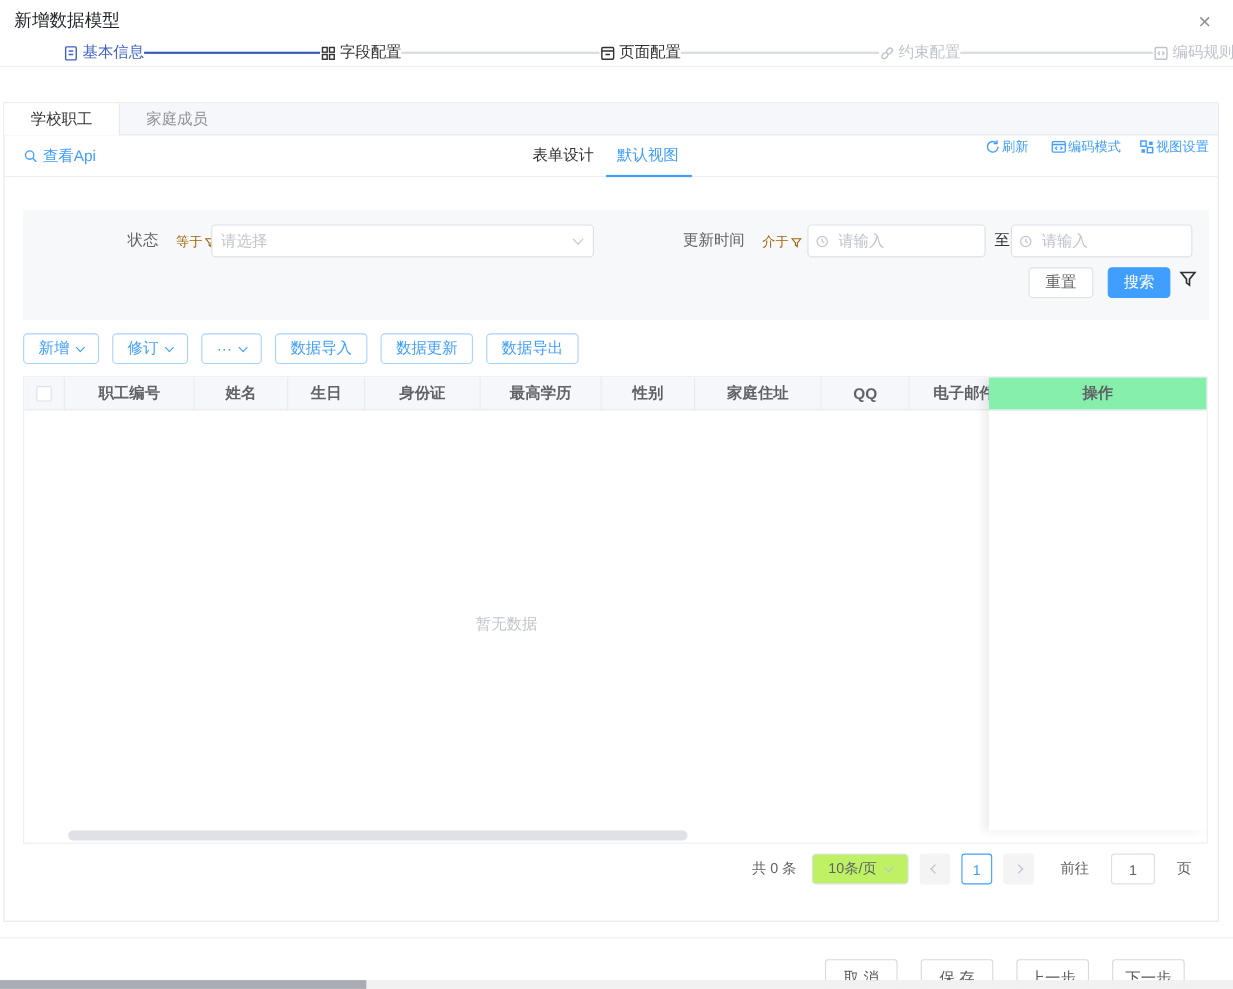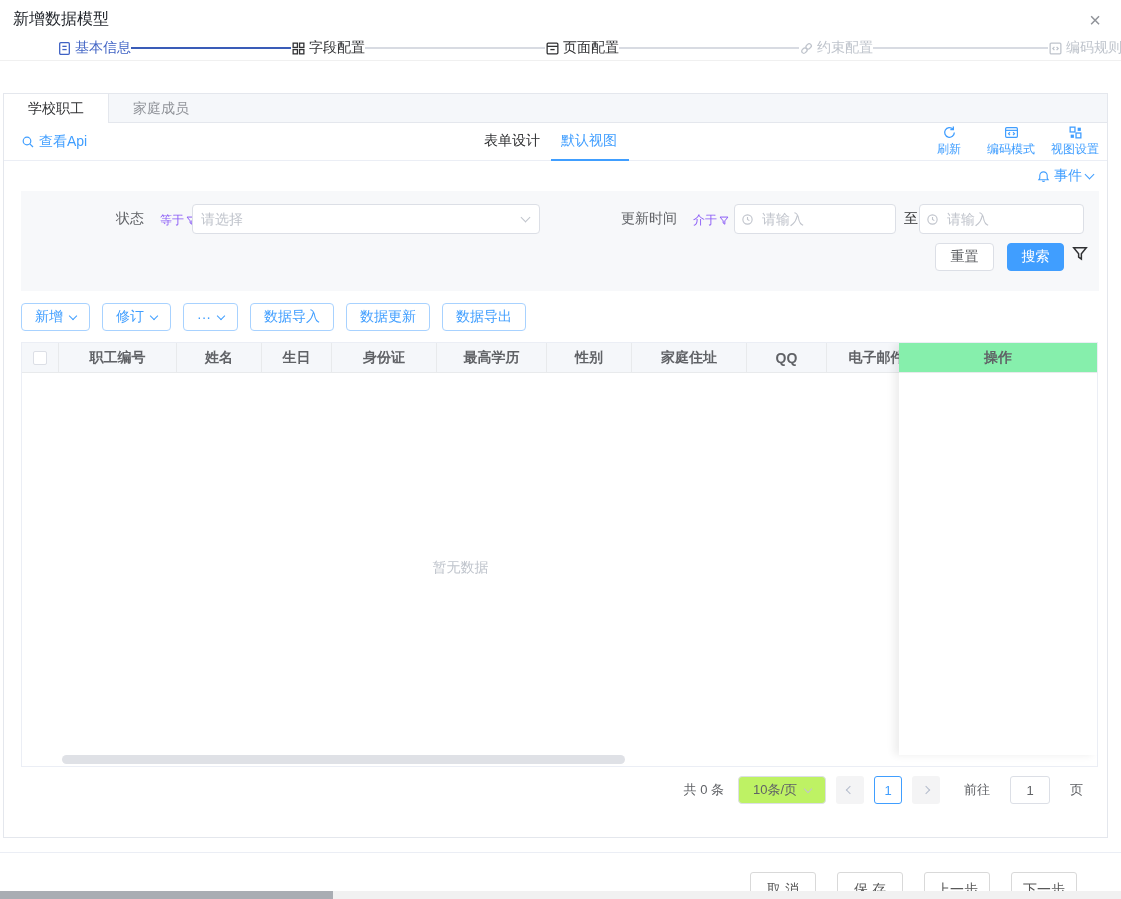--- a/index.html
+++ b/index.html
@@ -34,33 +34,33 @@
   .tab.active { background:#fff; color:#303133; border-right:1px solid #e4e7ed; height:29px; }
 
   .view-toolbar { position:relative; height:38px; border-bottom:1px solid #ebeef5; }
   .view-api { position:absolute; left:17px; top:10px; color:#409eff; display:flex;
     align-items:center; gap:4px; cursor:pointer; }
   .view-tab { position:absolute; top:9px; cursor:pointer; }
   .vt-form { left:480px; color:#303133; }
   .vt-default { left:557px; color:#409eff; }
   .vt-underline { position:absolute; left:547px; top:36px; width:78px; height:2px; background:#409eff; }
   .icon-actions { position:absolute; right:8px; top:2px; display:flex; gap:16px; }
-  .icon-btn { display:flex; flex-direction:column; align-items:center; gap:1px;
+  .icon-btn { display:flex; flex-direction:row; align-items:center; gap:1px;
     color:#409eff; font-size:12px; cursor:pointer; min-width:44px; }
   .icon-btn svg { width:15px; height:15px; }
 
   .events-row { position:relative; height:30px; }
   .events-link { position:absolute; right:14px; top:6px; color:#409eff; display:flex;
     align-items:center; gap:4px; cursor:pointer; }
 
   
   .filter-panel { position:absolute; left:17px; top:97px; width:1078px; height:100px;
     background:#f7f8fa; }
   .f-label { position:absolute; color:#606266; top:19px; }
-  .f-op { position:absolute; top:21px; font-size:12px; color:#8b5cf6; display:flex;
+  .f-op { position:absolute; top:21px; font-size:12px; color:#a16207; display:flex;
     align-items:center; gap:2px; cursor:pointer; }
   .sel-wrap { position:absolute; top:13px; height:30px; background:#fff;
     border:1px solid #dcdfe6; border-radius:4px; display:flex; align-items:center; }
   .sel-wrap input { border:none; outline:none; flex:1; height:100%; padding:0 8px;
     font-size:14px; color:#606266; background:transparent; font-family:inherit; }
   .sel-wrap input::placeholder { color:#c0c4cc; }
   .clockpad { padding-left:6px; display:flex; align-items:center; color:#c0c4cc; }
   .chev { display:inline-block; width:7px; height:7px; border-right:1.4px solid currentColor;
     border-bottom:1.4px solid currentColor; transform:rotate(45deg); margin-top:-3px; }
   .sel-chev { color:#c0c4cc; margin-right:10px; }
@@ -258,32 +258,20 @@
               <rect x="9" y="2.5" width="3" height="3" fill="currentColor" stroke="none"></rect>
               <rect x="2.5" y="9" width="3" height="3" fill="currentColor" stroke="none"></rect>
               <rect x="7.5" y="7.5" width="4.5" height="4.5"></rect>
             </svg>
         </span>
         <span>视图设置</span>
       </div>
     </div>
   </div>
 
-  <div class="events-row">
-    <div class="events-link">
-      <span>
-        <svg width="13" height="13" viewBox="0 0 14 14" fill="none" stroke="currentColor" stroke-width="1.2">
-          <path d="M7 2a4 4 0 0 0-4 4v3l-1 1.5h10L11 9V6a4 4 0 0 0-4-4z"></path>
-            <path d="M5.8 11.6a1.3 1.3 0 0 0 2.4 0"></path>
-          </svg>
-      </span>
-      <span>事件</span>
-      <span class="chev" style="color:#409eff"></span>
-    </div>
-  </div>
 
   <div class="filter-panel">
     <div class="f-label" style="left:95px">状态</div>
     <div class="f-op" style="left:139px">
       <span>等于</span>
       <span>
         <svg width="10" height="10" viewBox="0 0 14 14" fill="none" stroke="currentColor" stroke-width="1.4">
           <path d="M1.5 1.5h11L8.2 6.8v4.7L5.8 9.8V6.8z"></path>
           </svg>
       </span>

